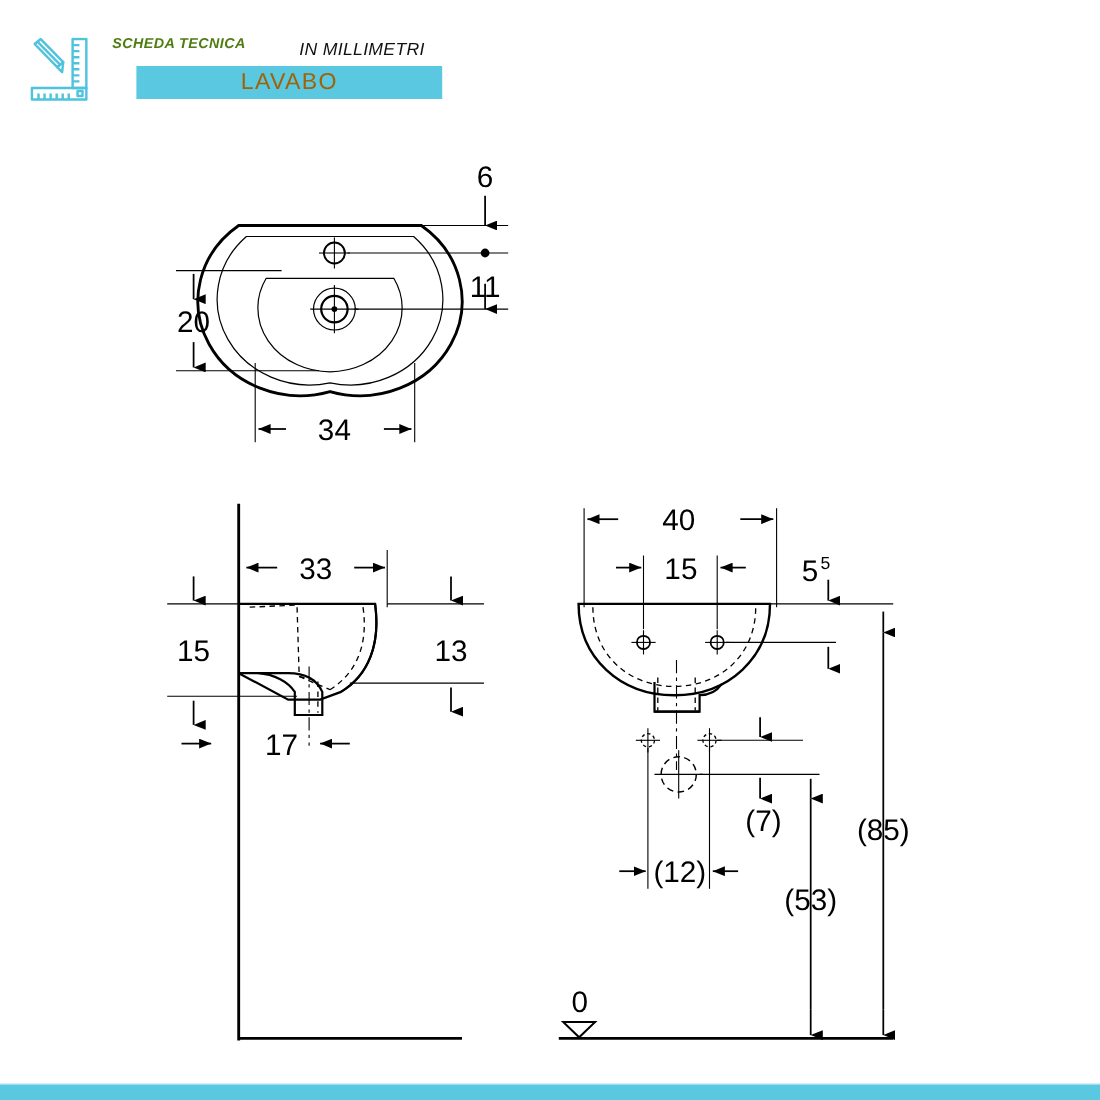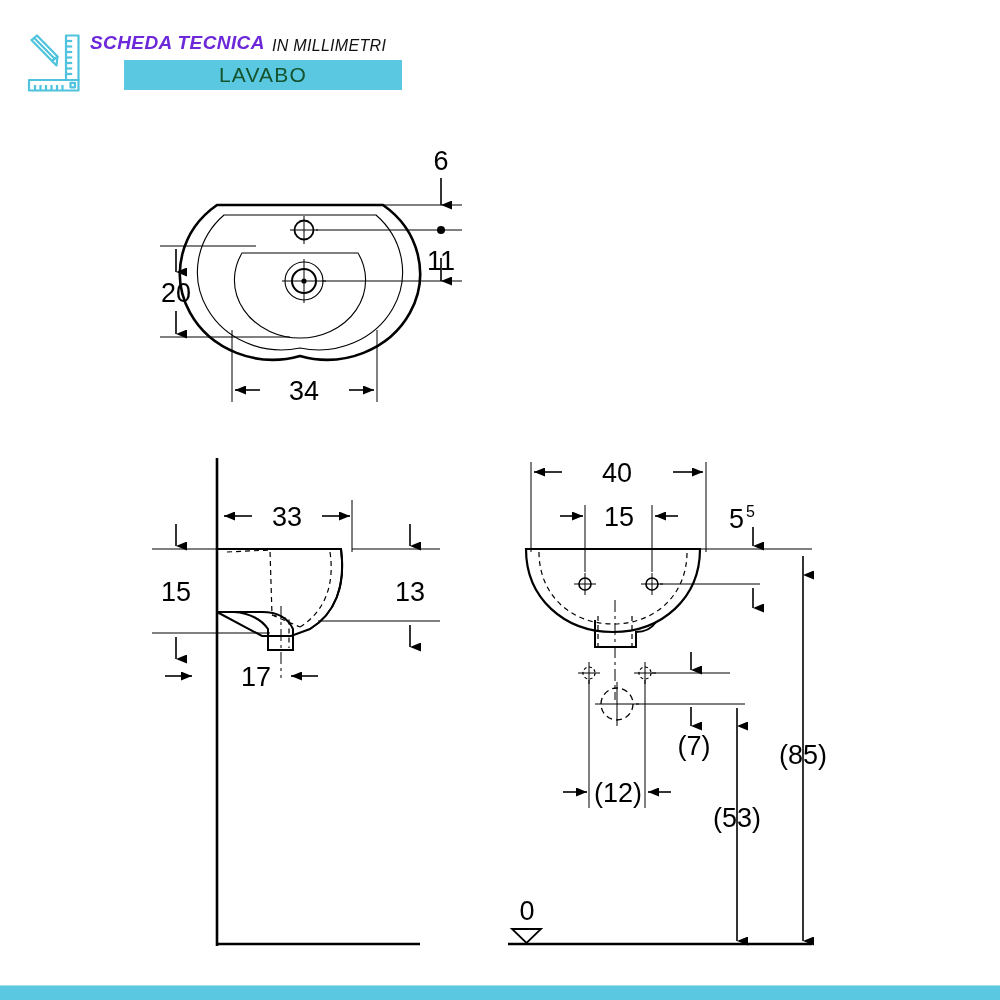--- a/index.html
+++ b/index.html
@@ -46,27 +46,27 @@
   }
   #header-icon {
     position: absolute;
     left: 0;
     top: 6px;
     width: 62px;
     height: 58px;
   }
   #header-title {
     position: absolute;
-    left: 64px;
+    left: 76px;
     top: 4px;
-    font-size: 19px;
+    font-size: 13px;
     font-weight: bold;
     font-style: italic;
     letter-spacing: 0.4px;
-    color: #6d28d9;
+    color: #4d7c0f;
     white-space: nowrap;
   }
   #header-subtitle {
     position: absolute;
     left: 246px;
     top: 9px;
     font-size: 16px;
     font-style: italic;
     letter-spacing: 0.3px;
     color: #111;
@@ -83,21 +83,21 @@
   #header-band-label {
     position: absolute;
     left: 98px;
     top: 32px;
     width: 278px;
     height: 30px;
     line-height: 30px;
     text-align: center;
     font-size: 21px;
     letter-spacing: 1.2px;
-    color: #14532d;
+    color: #a16207;
     white-space: nowrap;
   }
   
   #drawing {
     position: absolute;
     left: 0;
     top: 0;
     width: 1000px;
     height: 1000px;
     pointer-events: none;

